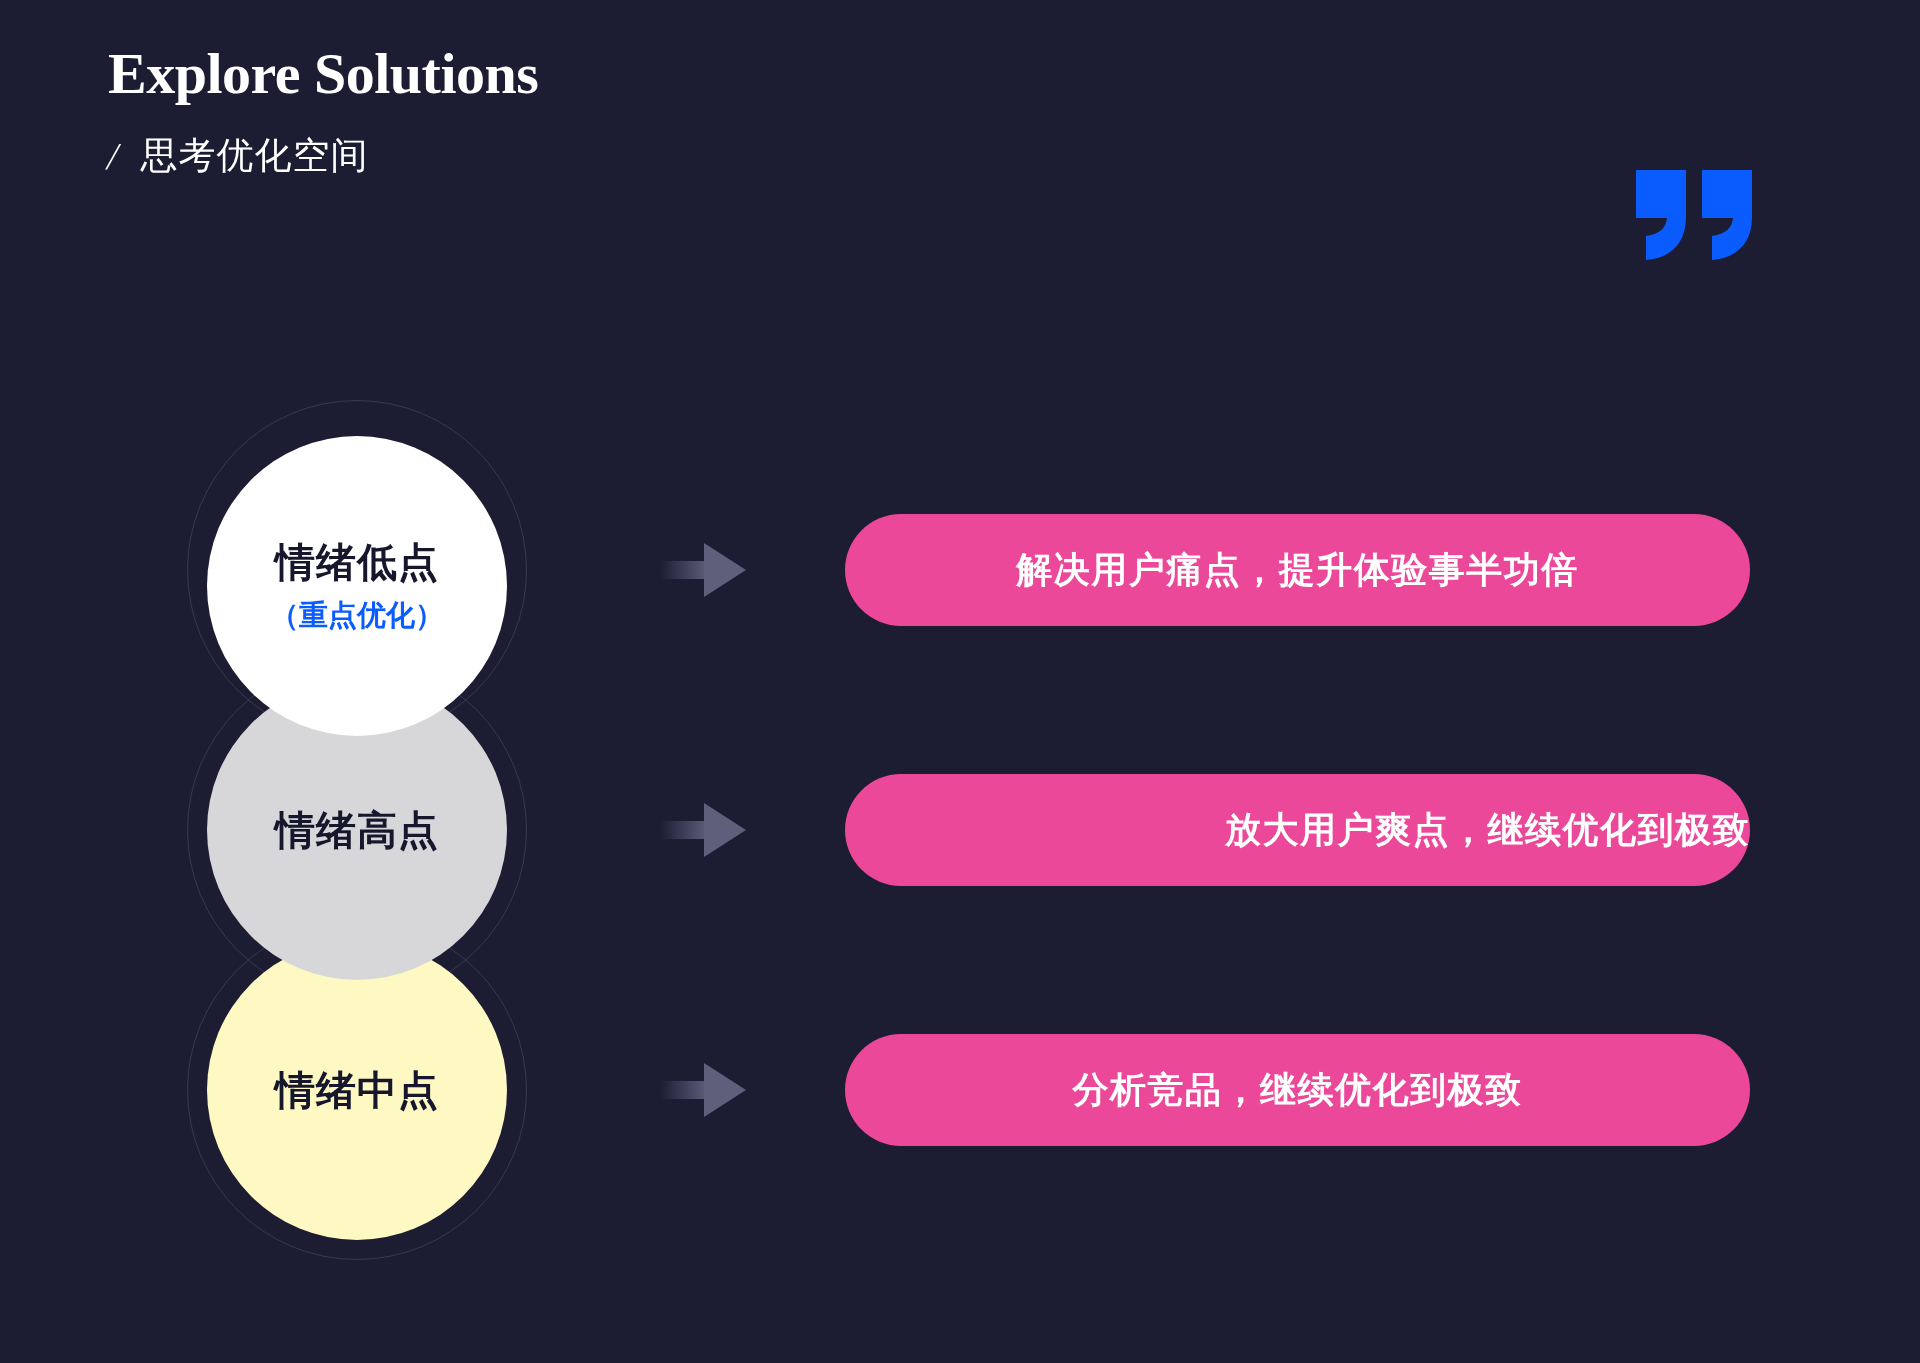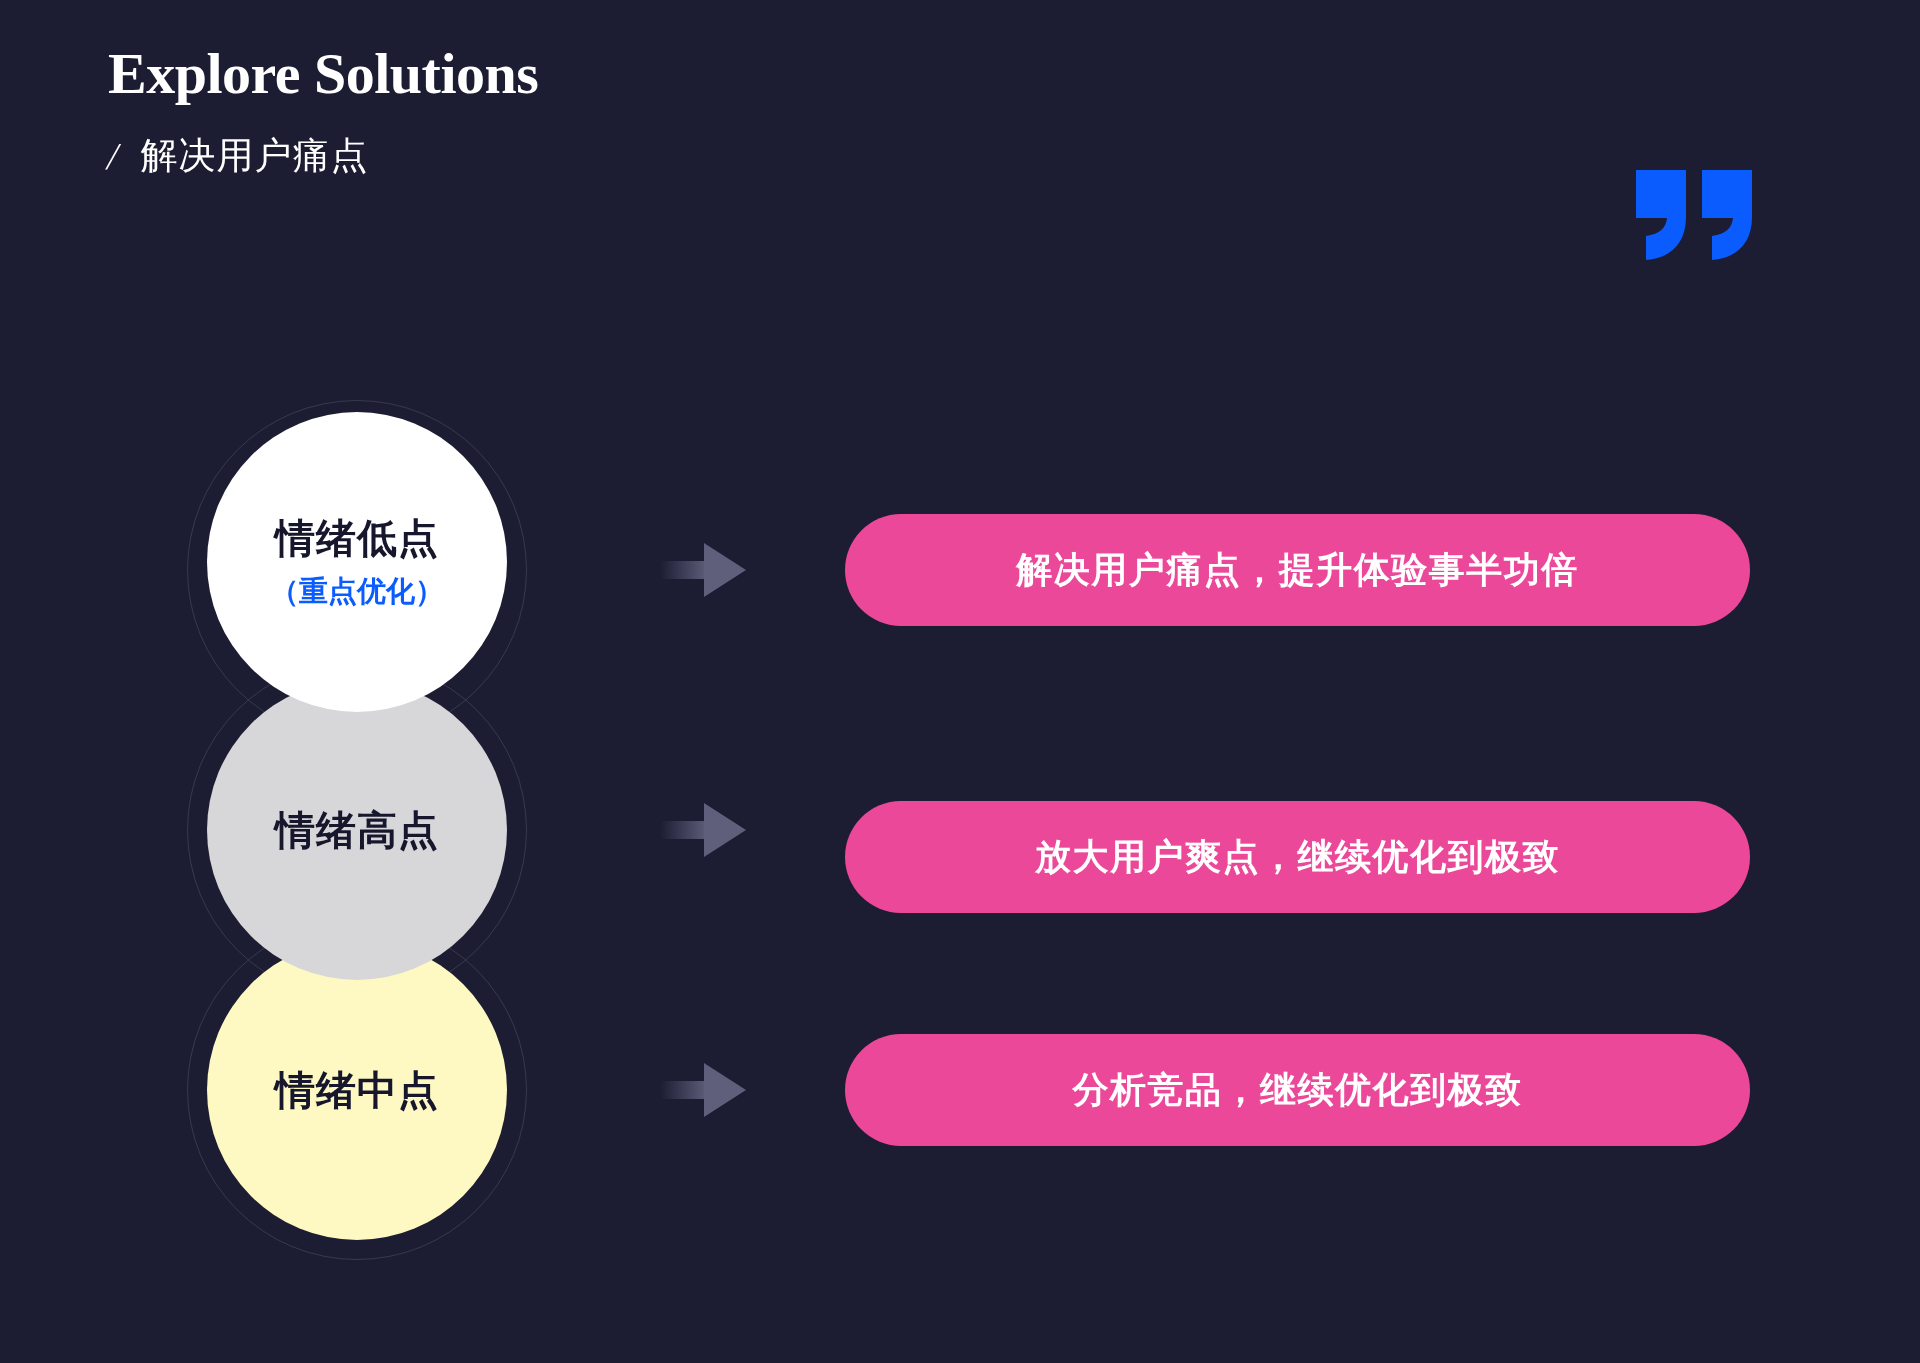--- a/index.html
+++ b/index.html
@@ -110,21 +110,21 @@
     white-space:nowrap;
   }
 </style>
 </head>
 <body>
 
 <div id="header">
   <div id="title">Explore Solutions</div>
   <div id="subtitle-row">
     <span id="subtitle-slash">/</span>
-    <span id="subtitle-text">解决用户痛点</span>
+    <span id="subtitle-text">思考优化空间</span>
   </div>
 </div>
 
 <div id="quote-mark">
   <svg width="118" height="90" viewBox="0 0 118 90" xmlns="http://www.w3.org/2000/svg">
     <path d="M0 0 H50 V47 C50 72 36 88 10 90 V66 C24 64 30 58 31 48 H0 Z" fill="#0b5cff"></path>
     <path d="M66 0 H116 V47 C116 72 102 88 76 90 V66 C90 64 96 58 97 48 H66 Z" fill="#0b5cff"></path>
   </svg>
 </div>
 
@@ -135,21 +135,21 @@
   <div class="ring" style="left:187px; top:920px;"></div>
 
   <div class="node-circle" style="left:207px; top:940px; background:#fef9c3;">
     <div class="node-label">情绪中点</div>
   </div>
 
   <div class="node-circle" style="left:207px; top:680px; background:#d7d7d9;">
     <div class="node-label">情绪高点</div>
   </div>
 
-  <div class="node-circle" style="left:207px; top:412px; background:#ffffff;">
+  <div class="node-circle" style="left:207px; top:436px; background:#ffffff;">
     <div class="node-label">情绪低点</div>
     <div class="node-sublabel">（重点优化）</div>
   </div>
 
   <div class="arrow" style="left:660px; top:541px;">
     <svg width="90" height="58" viewBox="0 0 90 58" xmlns="http://www.w3.org/2000/svg">
       <defs>
         <linearGradient id="ag1" x1="0" y1="0" x2="1" y2="0">
           <stop offset="0%" stop-color="#5f5f7c" stop-opacity="0"></stop>
           <stop offset="100%" stop-color="#5f5f7c" stop-opacity="1"></stop>
@@ -182,20 +182,20 @@
         </linearGradient>
       </defs>
       <rect x="0" y="20" width="48" height="18" fill="url(#ag3)"></rect>
       <path d="M44 2 L86 29 L44 56 Z" fill="#5f5f7c"></path>
     </svg>
   </div>
 
   <div class="pill" style="top:514px;">
     <span class="pill-text">解决用户痛点，提升体验事半功倍</span>
   </div>
-  <div class="pill" style="top:801px;">
+  <div class="pill" style="top:774px;justify-content:flex-end;">
     <span class="pill-text">放大用户爽点，继续优化到极致</span>
   </div>
   <div class="pill" style="top:1034px;">
     <span class="pill-text">分析竞品，继续优化到极致</span>
   </div>
 
 </div>
 
 </body></html>

